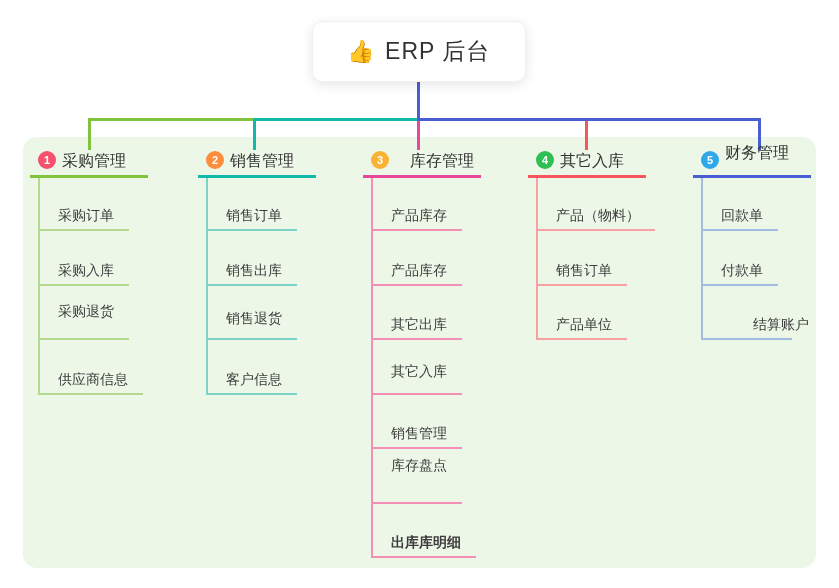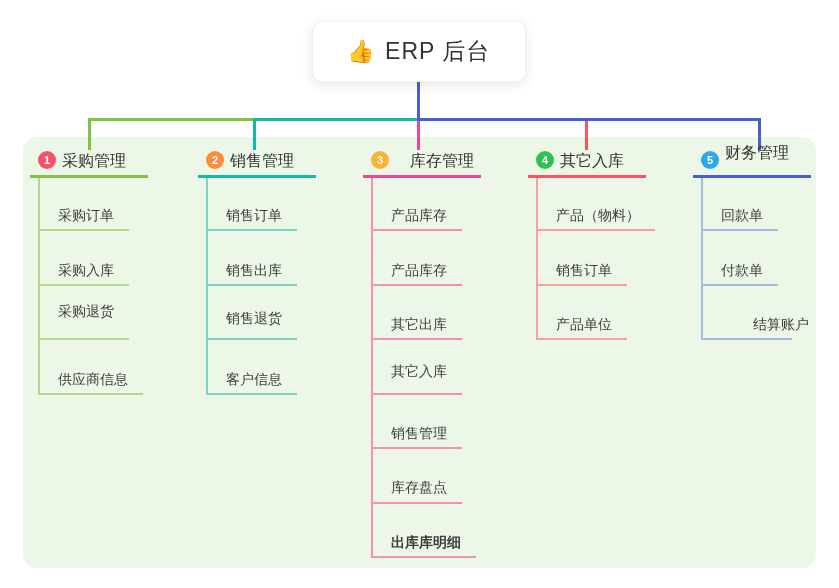--- a/index.html
+++ b/index.html
@@ -134,21 +134,21 @@
         </div>
         <div>
           <span class="child-label" style="left: 391px; top: 361px;">其它入库</span>
           <div class="hline" style="left: 371px; top: 393px; width: 91px; height: 2px; background: rgb(244, 143, 184); z-index: 1;"></div>
         </div>
         <div>
           <span class="child-label" style="left: 391px; top: 423px;">销售管理</span>
           <div class="hline" style="left: 371px; top: 447px; width: 91px; height: 2px; background: rgb(244, 143, 184); z-index: 1;"></div>
         </div>
         <div>
-          <span class="child-label" style="left: 391px; top: 478px; font-family: Liberation Serif, serif;">库存盘点</span>
+          <span class="child-label" style="left: 391px; top: 455px;">库存盘点</span>
           <div class="hline" style="left: 371px; top: 502px; width: 91px; height: 2px; background: rgb(244, 143, 184); z-index: 1;"></div>
         </div>
         <div>
           <span class="child-label" style="left: 391px; top: 532px; font-weight: bold;">出库库明细</span>
           <div class="hline" style="left: 371px; top: 556px; width: 105px; height: 2px; background: rgb(244, 143, 184); z-index: 1;"></div>
         </div>
       </div>
       <div>
         <div>
           <span class="badge" style="left: 536px; top: 151px; background: rgb(47, 191, 83);">4</span>

